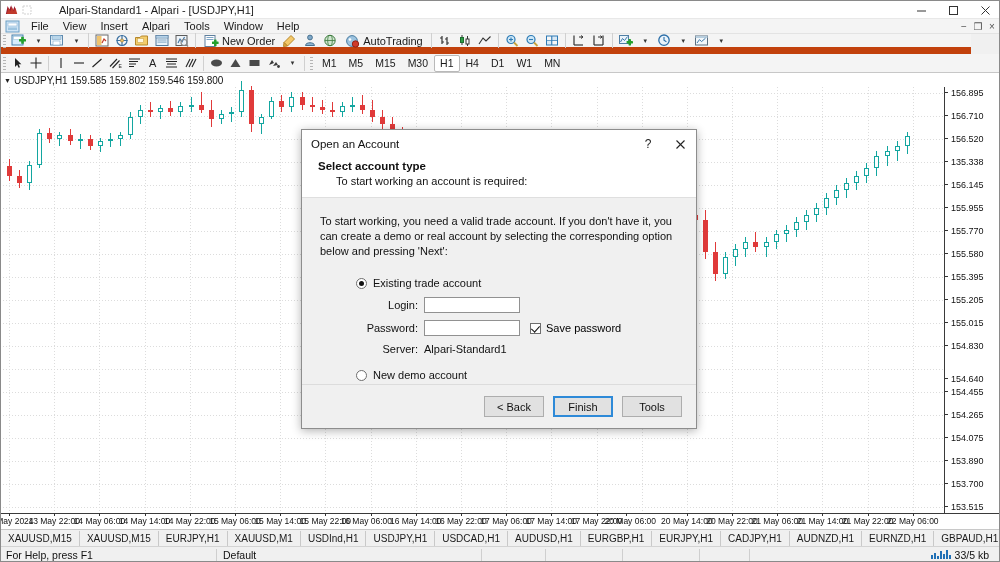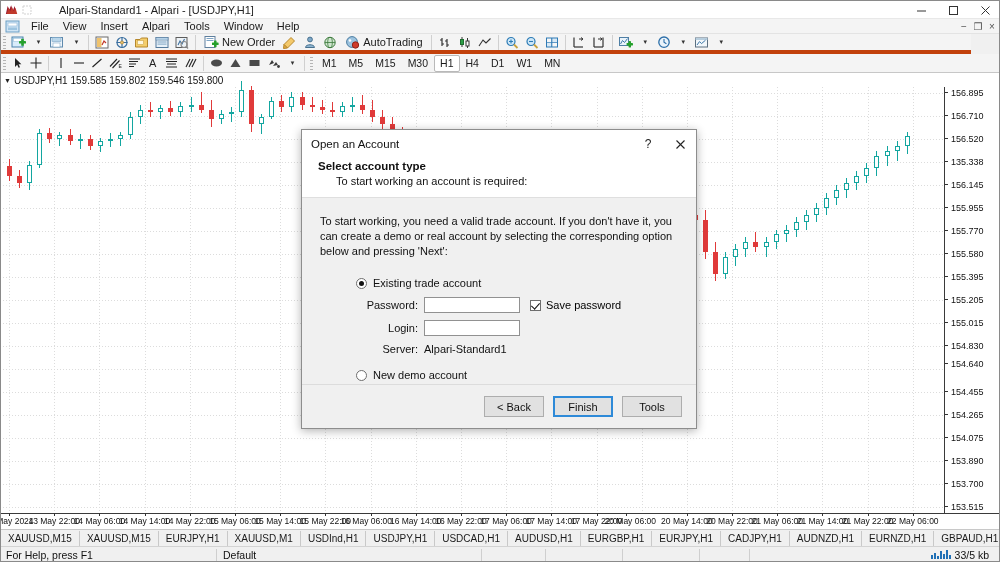--- a/index.html
+++ b/index.html
@@ -59,21 +59,21 @@
     white-space: nowrap;
   }
   .mb-right { position: absolute; right: 2px; top: 0; display: flex; gap: 0; }
   .mb-sbtn { width: 14px; height: 14px; display:flex; align-items:center; justify-content:center;
     color:#555; font-size:10px; }
 
   
   .toolbar1 {
     position: absolute; left: 0; top: 33px; width: 970px; height: 20px;
     background: #f4f4f4; display: flex; align-items: center;
-    border-bottom: 4px solid #c2410c;
+    border-bottom: 7px solid #c2410c;
   }
   
   .toolbar2 {
     position: absolute; left: 0; top: 53px; width: 1000px; height: 19px;
     background: #f4f4f4; display: flex; align-items: center;
     border-bottom: 1px solid #c7c7c7;
   }
   .grip {
     width: 3px; height: 14px; margin: 0 3px 0 2px;
     background-image: radial-gradient(circle, #b5b5b5 1px, transparent 1px);
@@ -1027,21 +1027,21 @@
         <div class="ytick" style="top: 46.932px;"><i></i><span>156.520</span></div>
         <div class="ytick" style="top: 70.2041px;"><i></i><span>135.338</span></div>
         <div class="ytick" style="top: 92.8639px;"><i></i><span>156.145</span></div>
         <div class="ytick" style="top: 116.136px;"><i></i><span>155.955</span></div>
         <div class="ytick" style="top: 138.796px;"><i></i><span>155.770</span></div>
         <div class="ytick" style="top: 162.068px;"><i></i><span>155.580</span></div>
         <div class="ytick" style="top: 184.728px;"><i></i><span>155.395</span></div>
         <div class="ytick" style="top: 208px;"><i></i><span>155.205</span></div>
         <div class="ytick" style="top: 231.272px;"><i></i><span>155.015</span></div>
         <div class="ytick" style="top: 253.932px;"><i></i><span>154.830</span></div>
-        <div class="ytick" style="top: 272px; text-align: right;"><i></i><span>154.640</span></div>
+        <div class="ytick" style="top: 287px; text-align: right;"><i></i><span>154.640</span></div>
         <div class="ytick" style="top: 299.864px;"><i></i><span>154.455</span></div>
         <div class="ytick" style="top: 323.136px;"><i></i><span>154.265</span></div>
         <div class="ytick" style="top: 346.408px;"><i></i><span>154.075</span></div>
         <div class="ytick" style="top: 369.068px;"><i></i><span>153.890</span></div>
         <div class="ytick" style="top: 392.34px;"><i></i><span>153.700</span></div>
         <div class="ytick" style="top: 415px;"><i></i><span>153.515</span></div>
       </div>
     <div class="axis-bottom" id="xaxis">
         <div class="xtick" style="left: -22px; width: 60px; text-align: center;"><i></i>13 May 2024</div>
         <div class="xtick" style="left: 23.1923px; width: 60px; text-align: center;"><i></i>13 May 22:00</div>
@@ -1088,31 +1088,31 @@
 
     <div class="dlg-body">
       <p class="dlg-desc">To start working, you need a valid trade account. If you don't have it, you can create a demo or real account by selecting the corresponding option below and pressing 'Next':</p>
 
       <div class="radio-row">
         <span class="rdo on"></span>
         <label>Existing trade account</label>
       </div>
 
       <div class="field-row">
+        <span class="field-lab">Login:</span>
+        <input class="field-in" type="text" value="" style="">
+      </div>
+
+      <div class="field-row">
         <span class="field-lab">Password:</span>
         <input class="field-in" type="password" value="" style="">
         <span class="chk-wrap">
           <span class="chk on"></span>
           <label>Save password</label>
         </span>
-      </div>
-
-      <div class="field-row">
-        <span class="field-lab">Login:</span>
-        <input class="field-in" type="text" value="" style="">
       </div>
 
       <div class="srv-row">
         <span class="srv-lab">Server:</span>
         <span class="srv-val">Alpari-Standard1</span>
       </div>
 
       <div class="radio-row">
         <span class="rdo"></span>
         <label>New demo account</label>

